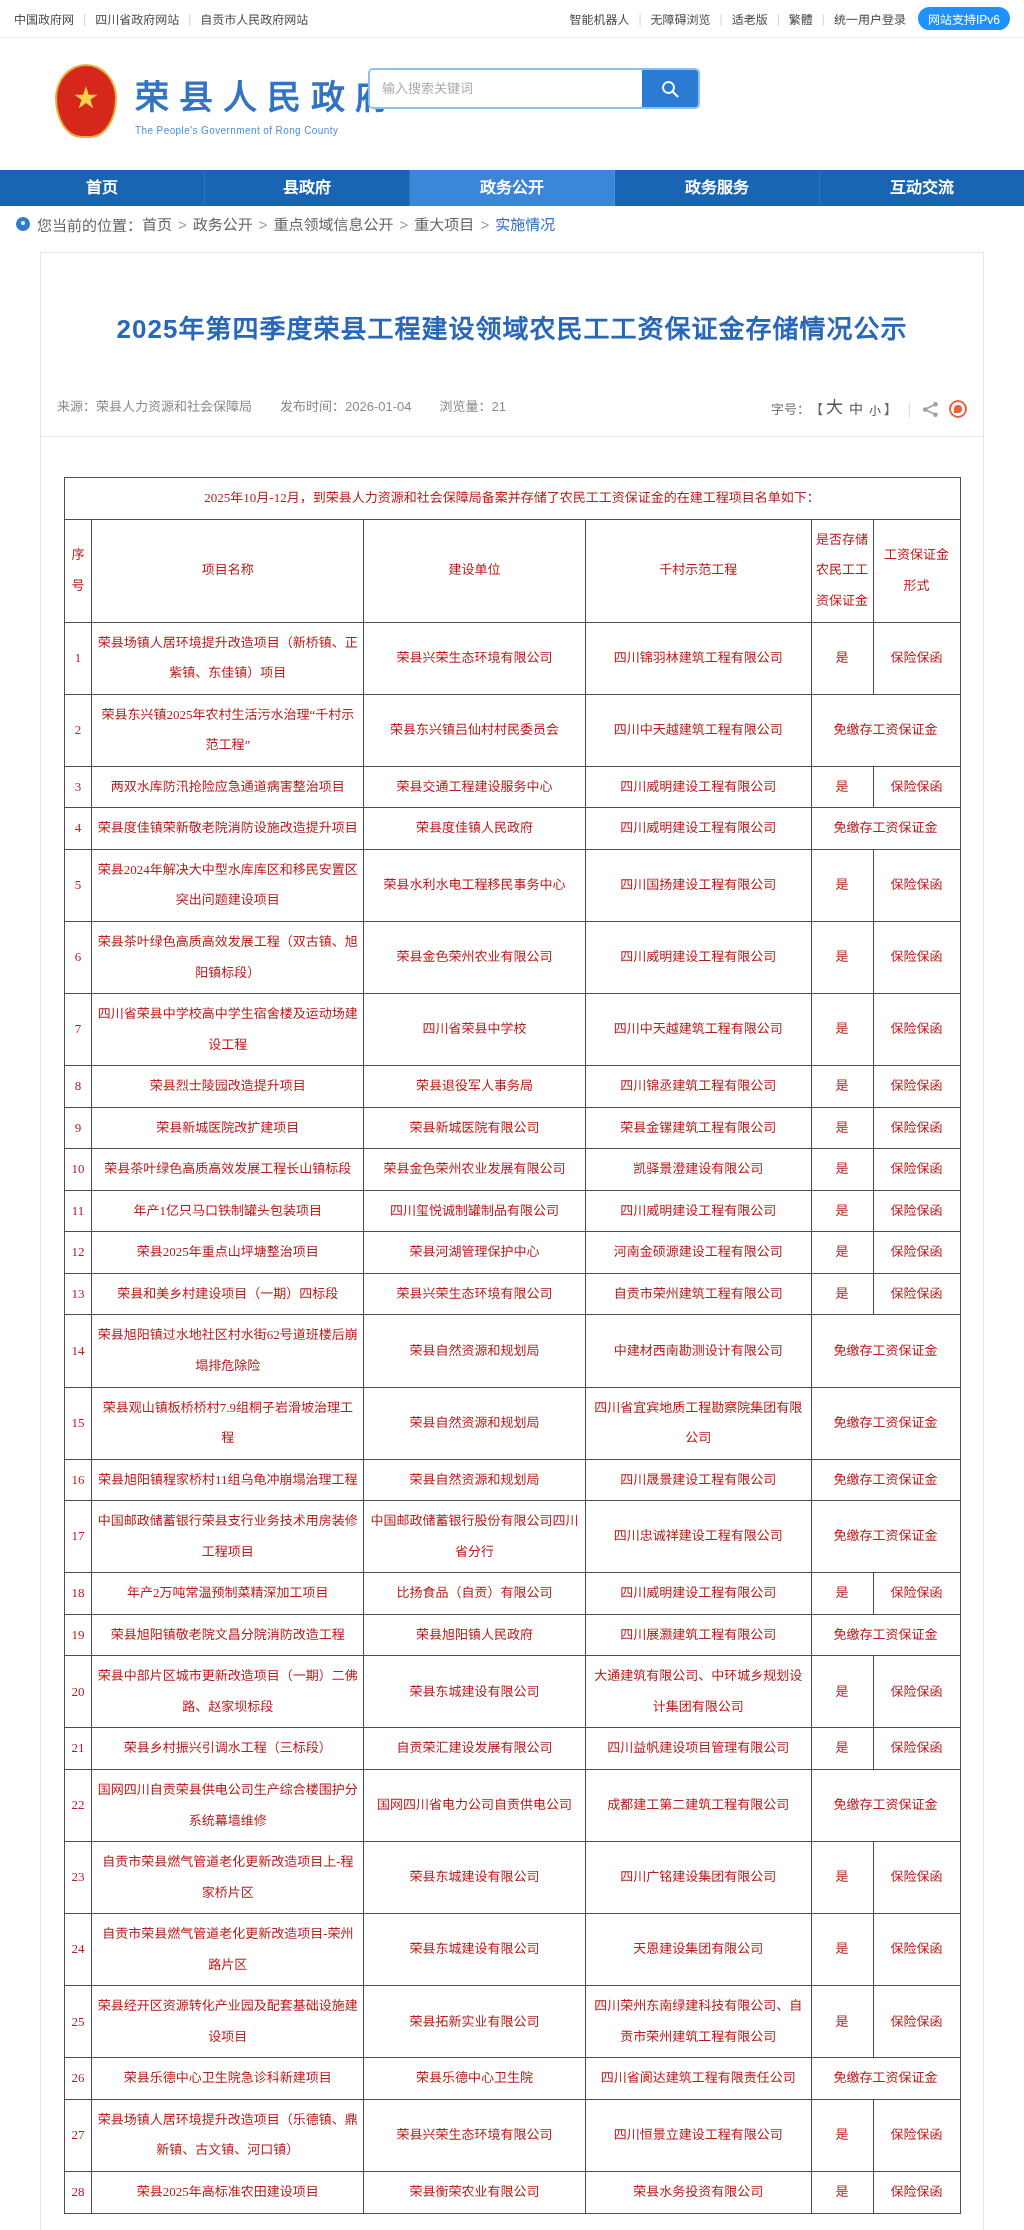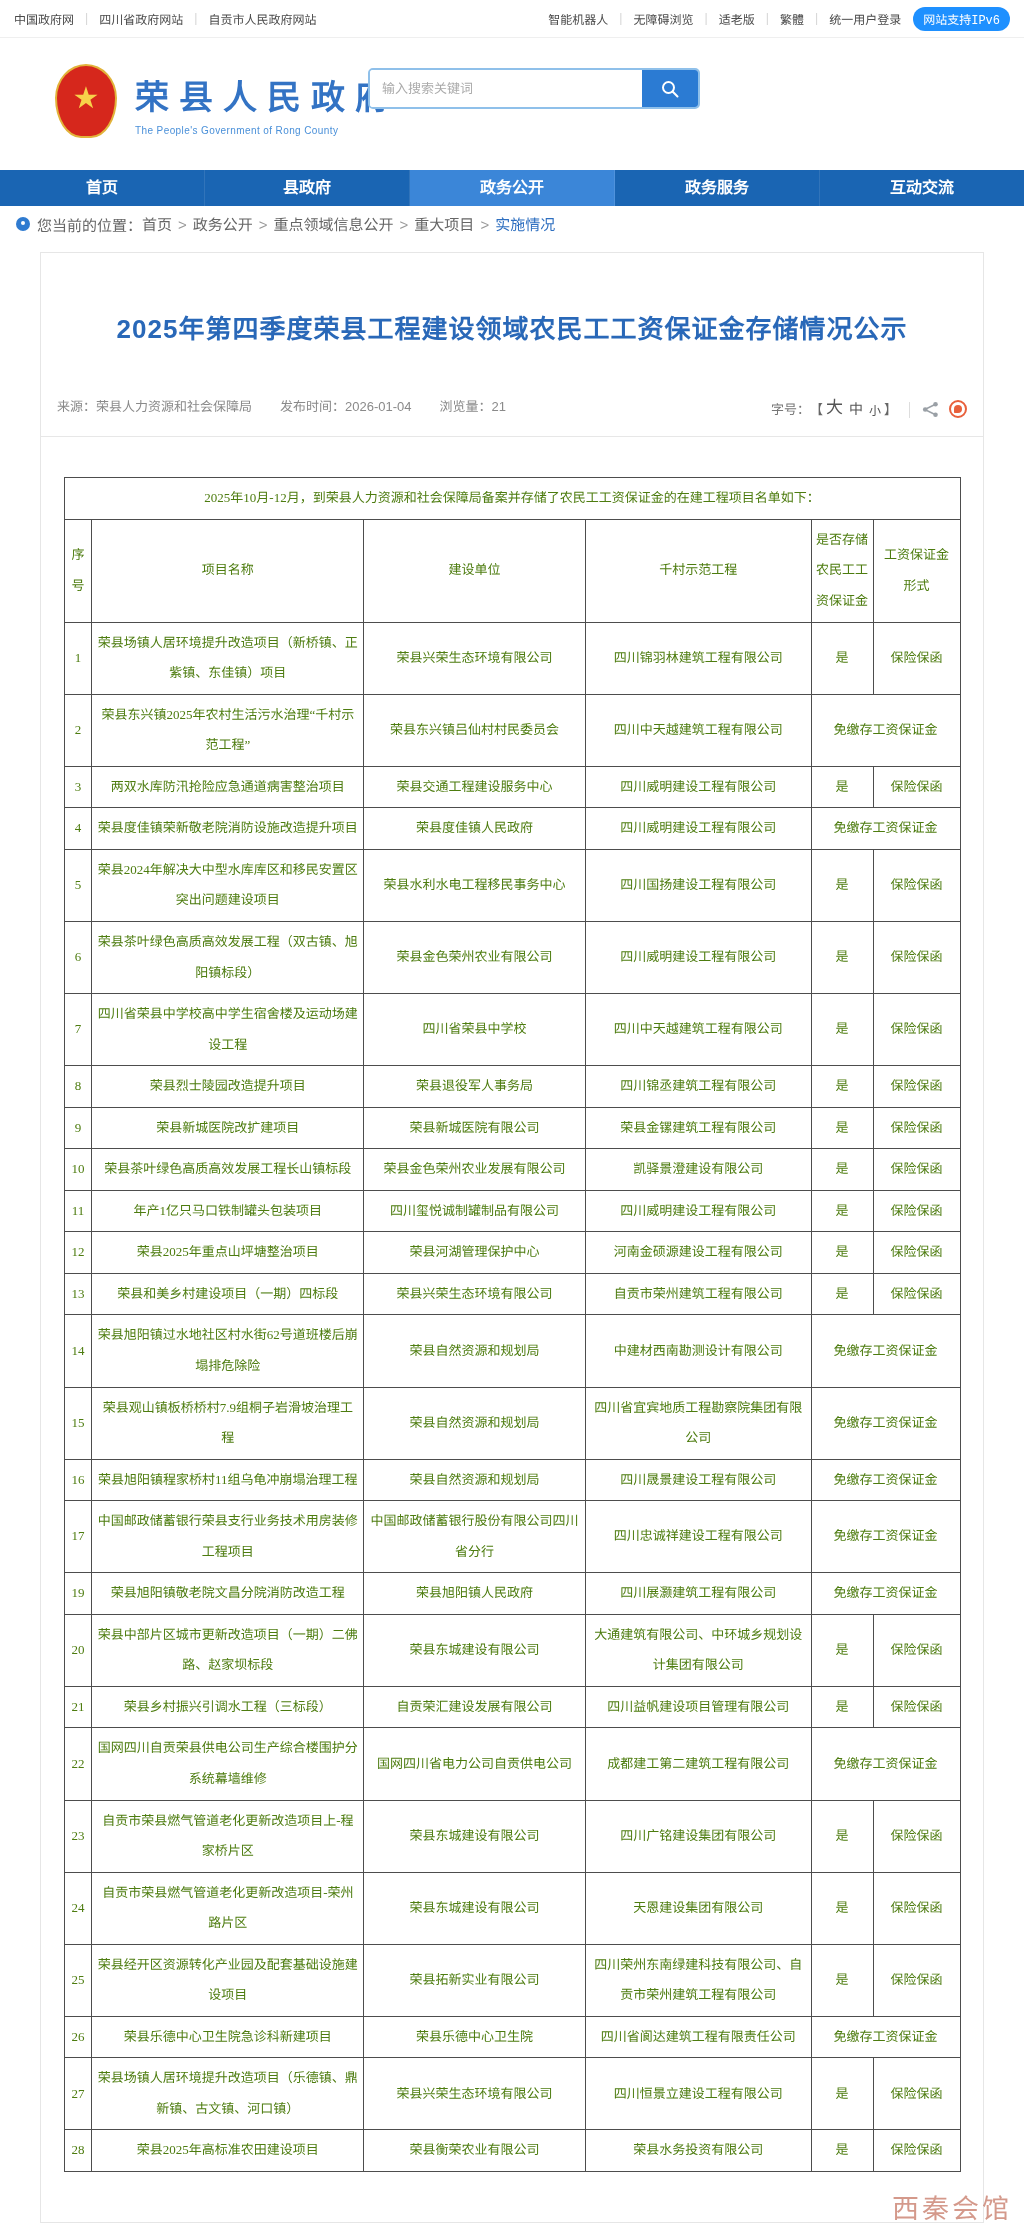--- a/index.html
+++ b/index.html
@@ -7,21 +7,21 @@
   body {
     font-family: "Liberation Sans", "DejaVu Sans", sans-serif;
     background:#ffffff; color:#333; position:relative; min-height:2230px;
   }
   
   .topbar {
     height:38px; display:flex; align-items:center; justify-content:space-between;
     padding:0 14px; font-size:12px; color:#4a4a4a; background:#fff;
     border-bottom:1px solid #efefef;
   }
-  .topbar .grp { display:flex; align-items:center;font-family:Liberation Mono, monospace; }
+  .topbar .grp { display:flex; align-items:center; }
   .topbar a { color:#4a4a4a; text-decoration:none; cursor:pointer; }
   .topbar .sep { color:#d5d5d5; margin:0 9px; }
   .ipv6 {
     background:#1e90ff; color:#fff; border-radius:12px; padding:3px 10px;
     margin-left:12px; font-size:12px; cursor:pointer;
   }
   
   .header { height:132px; position:relative; background:#fff; }
   .logo-wrap { position:absolute; left:55px; top:26px; display:flex; align-items:center; }
   .emblem {
@@ -100,21 +100,21 @@
   }
   .red-circle-icon::after {
     content:""; position:absolute; left:3px; top:3px; width:8px; height:8px;
     border-radius:50% 50% 50% 10%; background:#e8603c;
   }
   .rule { border-bottom:1px solid #e7e7e7; margin-top:18px; }
   
   table.gov {
     width:897px; margin:40px auto 10px; border-collapse:collapse;
     font-family:"Liberation Serif","DejaVu Serif",serif;
-    font-size:13px; color:#4d7c0f;
+    font-size:13px; color:#b91c1c;
   }
   table.gov td, table.gov th {
     border:1px solid #4d4d4d; font-weight:normal; line-height:2.35;
     padding:5px 4px; text-align:center; vertical-align:middle;
   }
   td.intro-cell { text-align:left; padding:12px 6px; line-height:1.8; }
   th.c-no { width:28px; }
   th.c-project { width:272px; }
   th.c-owner { width:222px; }
   th.c-contractor { width:226px; }
@@ -357,20 +357,28 @@
           <td class="cell-merged" colspan="2">免缴存工资保证金</td>
         </tr>
         <tr>
           <td class="cell-no">17</td>
           <td class="cell-project">中国邮政储蓄银行荣县支行业务技术用房装修工程项目</td>
           <td class="cell-owner">中国邮政储蓄银行股份有限公司四川省分行</td>
           <td class="cell-contractor">四川忠诚祥建设工程有限公司</td>
           <td class="cell-merged" colspan="2">免缴存工资保证金</td>
         </tr>
         <tr>
+          <td class="cell-no">18</td>
+          <td class="cell-project">年产2万吨常温预制菜精深加工项目</td>
+          <td class="cell-owner">比扬食品（自贡）有限公司</td>
+          <td class="cell-contractor">四川威明建设工程有限公司</td>
+          <td class="cell-deposit">是</td>
+          <td class="cell-form">保险保函</td>
+        </tr>
+        <tr>
           <td class="cell-no">19</td>
           <td class="cell-project">荣县旭阳镇敬老院文昌分院消防改造工程</td>
           <td class="cell-owner">荣县旭阳镇人民政府</td>
           <td class="cell-contractor">四川展灏建筑工程有限公司</td>
           <td class="cell-merged" colspan="2">免缴存工资保证金</td>
         </tr>
         <tr>
           <td class="cell-no">20</td>
           <td class="cell-project">荣县中部片区城市更新改造项目（一期）二佛路、赵家坝标段</td>
           <td class="cell-owner">荣县东城建设有限公司</td>

